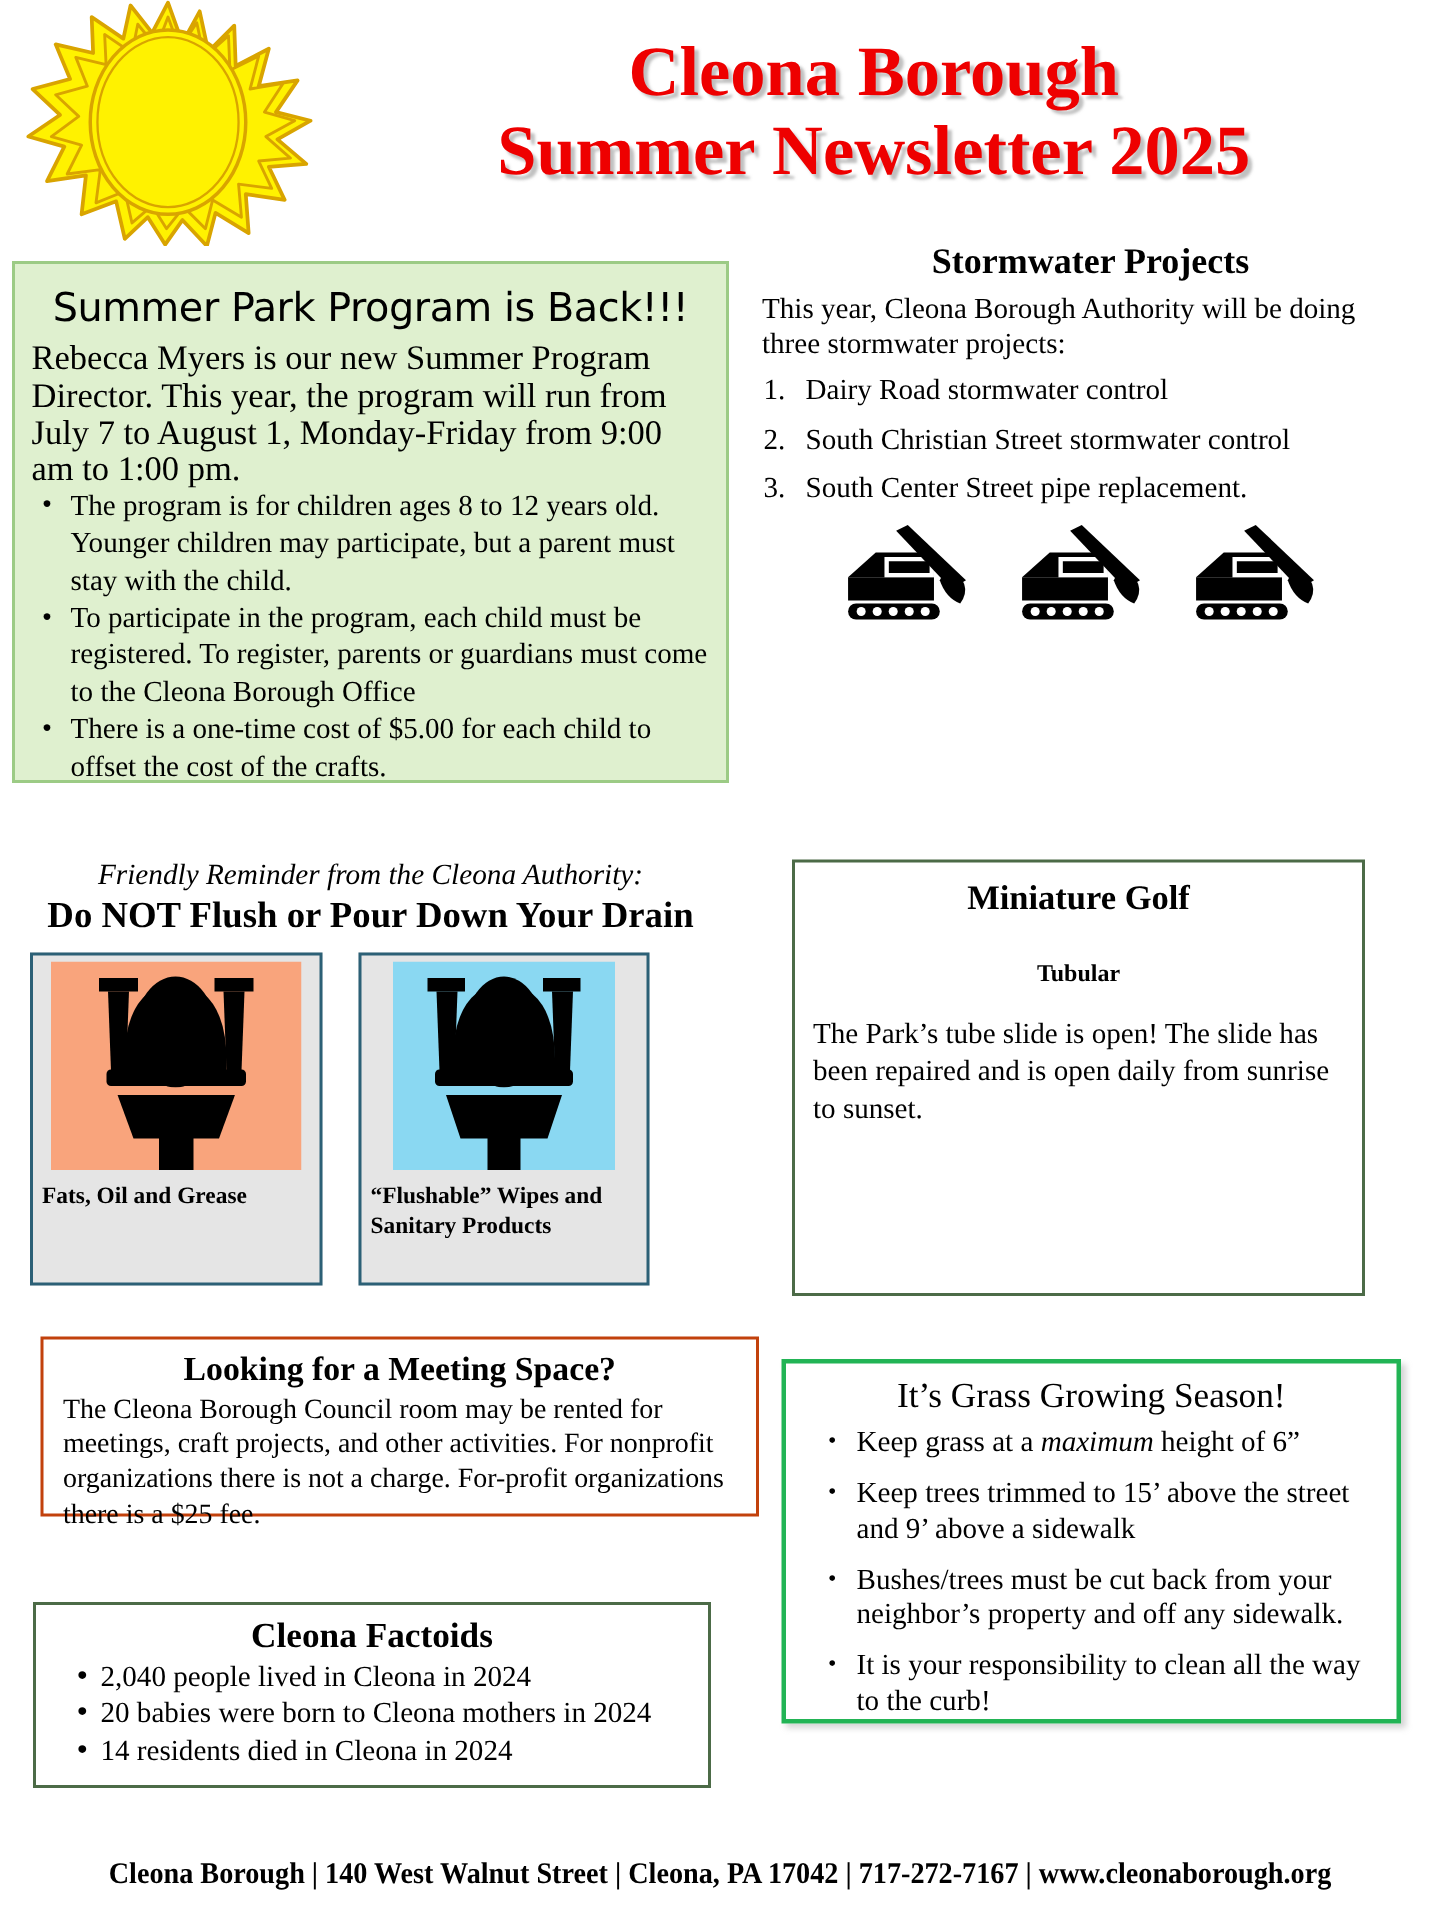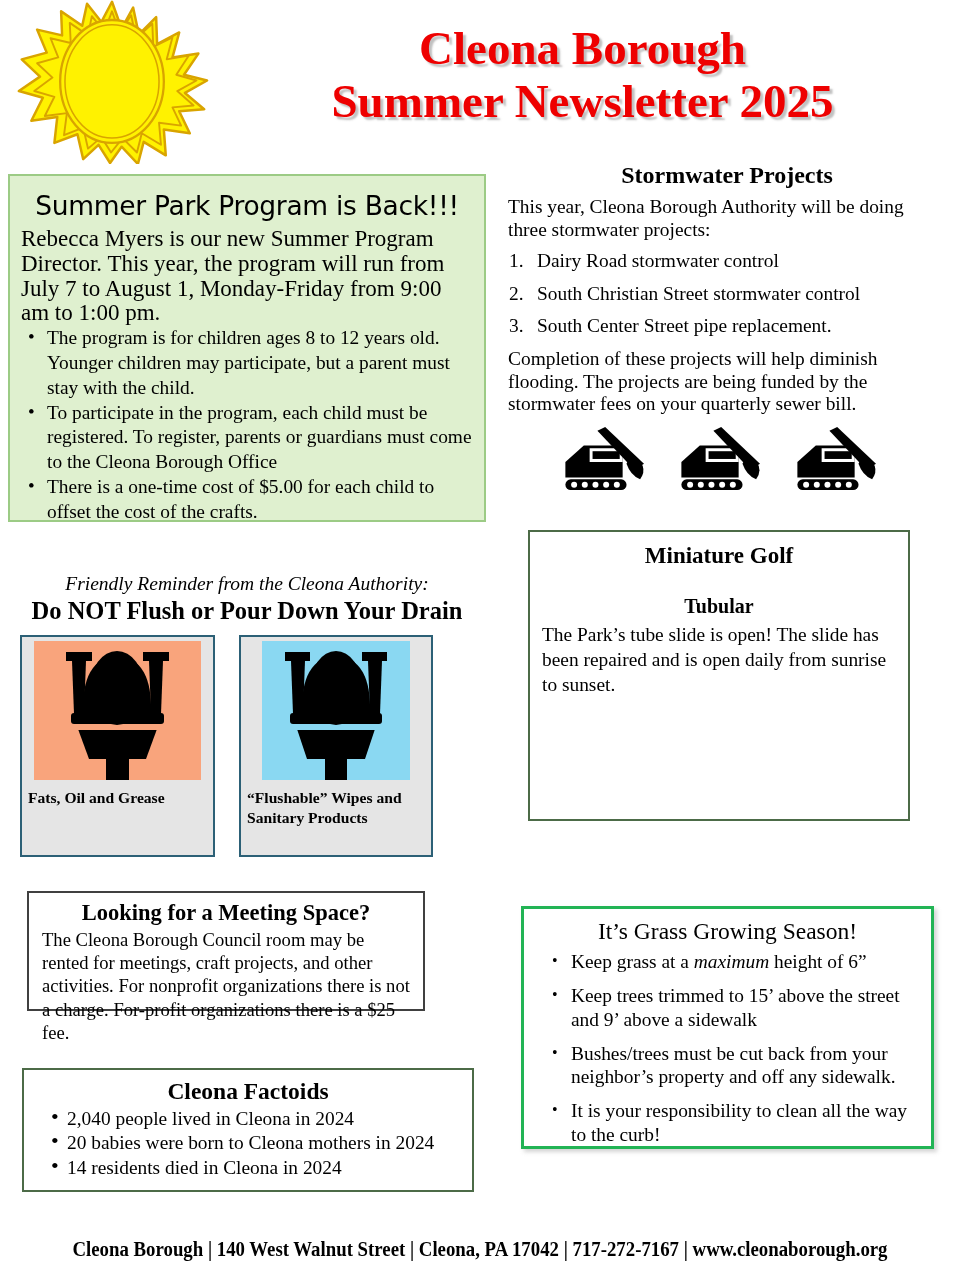--- a/index.html
+++ b/index.html
@@ -165,50 +165,50 @@
   .toilet-cap {
     font-weight: bold;
     font-size: 15.6px;
     line-height: 19.5px;
     margin-top: 8px;
     padding: 0 6px;
   }
 
   
   #golf-box {
-    left: 528px; top: 530px;
+    left: 528px; top: 573px;
     width: 382px; height: 291px;
     border: 2px solid #4c6b47;
     padding: 8px 12px 6px 12px;
   }
   #golf-box .ttl {
     font-size: 23px;
     line-height: 28px;
     text-align: center;
     font-weight: bold;
     margin: 2px 0 1px 0;
   }
   #golf-box .ttl2 {
-    font-size: 20px;
+    font-size: 16px;
     line-height: 25px;
     text-align: center;
     font-weight: bold;
-    margin: 24px 0 4px 0;
+    margin: 24px 0 16px 0;
   }
   #golf-box .para {
     font-size: 19.4px;
     line-height: 24.8px;
     margin: 0;
   }
 
   
   #meet-box {
     left: 27px; top: 891px;
-    width: 398px; height: 120px;
-    border: 2px solid #404040;
+    width: 479px; height: 120px;
+    border: 2px solid #c2410c;
     padding: 6px 13px 4px 13px;
   }
   #meet-box .ttl {
     font-size: 22.5px;
     line-height: 28px;
     text-align: center;
     font-weight: bold;
     margin: 0 0 1px 0;
   }
   #meet-box .para {
@@ -330,21 +330,20 @@
     </li>
     <li>
       <span class="num">2.</span>
       <span>South Christian Street stormwater control</span>
     </li>
     <li>
       <span class="num">3.</span>
       <span>South Center Street pipe replacement.</span>
     </li>
   </ol>
-  <p class="para">Completion of these projects will help diminish flooding.  The projects are being funded by the stormwater fees on your quarterly sewer bill.</p>
 
   <div class="excavators">
     <svg width="98" height="66" viewBox="0 0 100 68">
       <path d="M3 38 L3 54 L62 54 L62 38 Z" fill="#000"></path>
       <path d="M3 38 L22 21 L62 21 L62 38 Z" fill="#000"></path>
       <path d="M28 24 L62 24 L62 38 L28 38 Z" fill="#fff"></path>
       <path d="M31 27 L59 27 L59 35 L31 35 Z" fill="#000"></path>
       <path d="M36 6 L44 2 L84 40 L74 46 Z" fill="#000"></path>
       <path d="M71 30 Q90 42 80 56 Q70 52 66 40 Z" fill="#000"></path>
       <rect x="3" y="56" width="63" height="11" rx="5.5" fill="#000"></rect>

